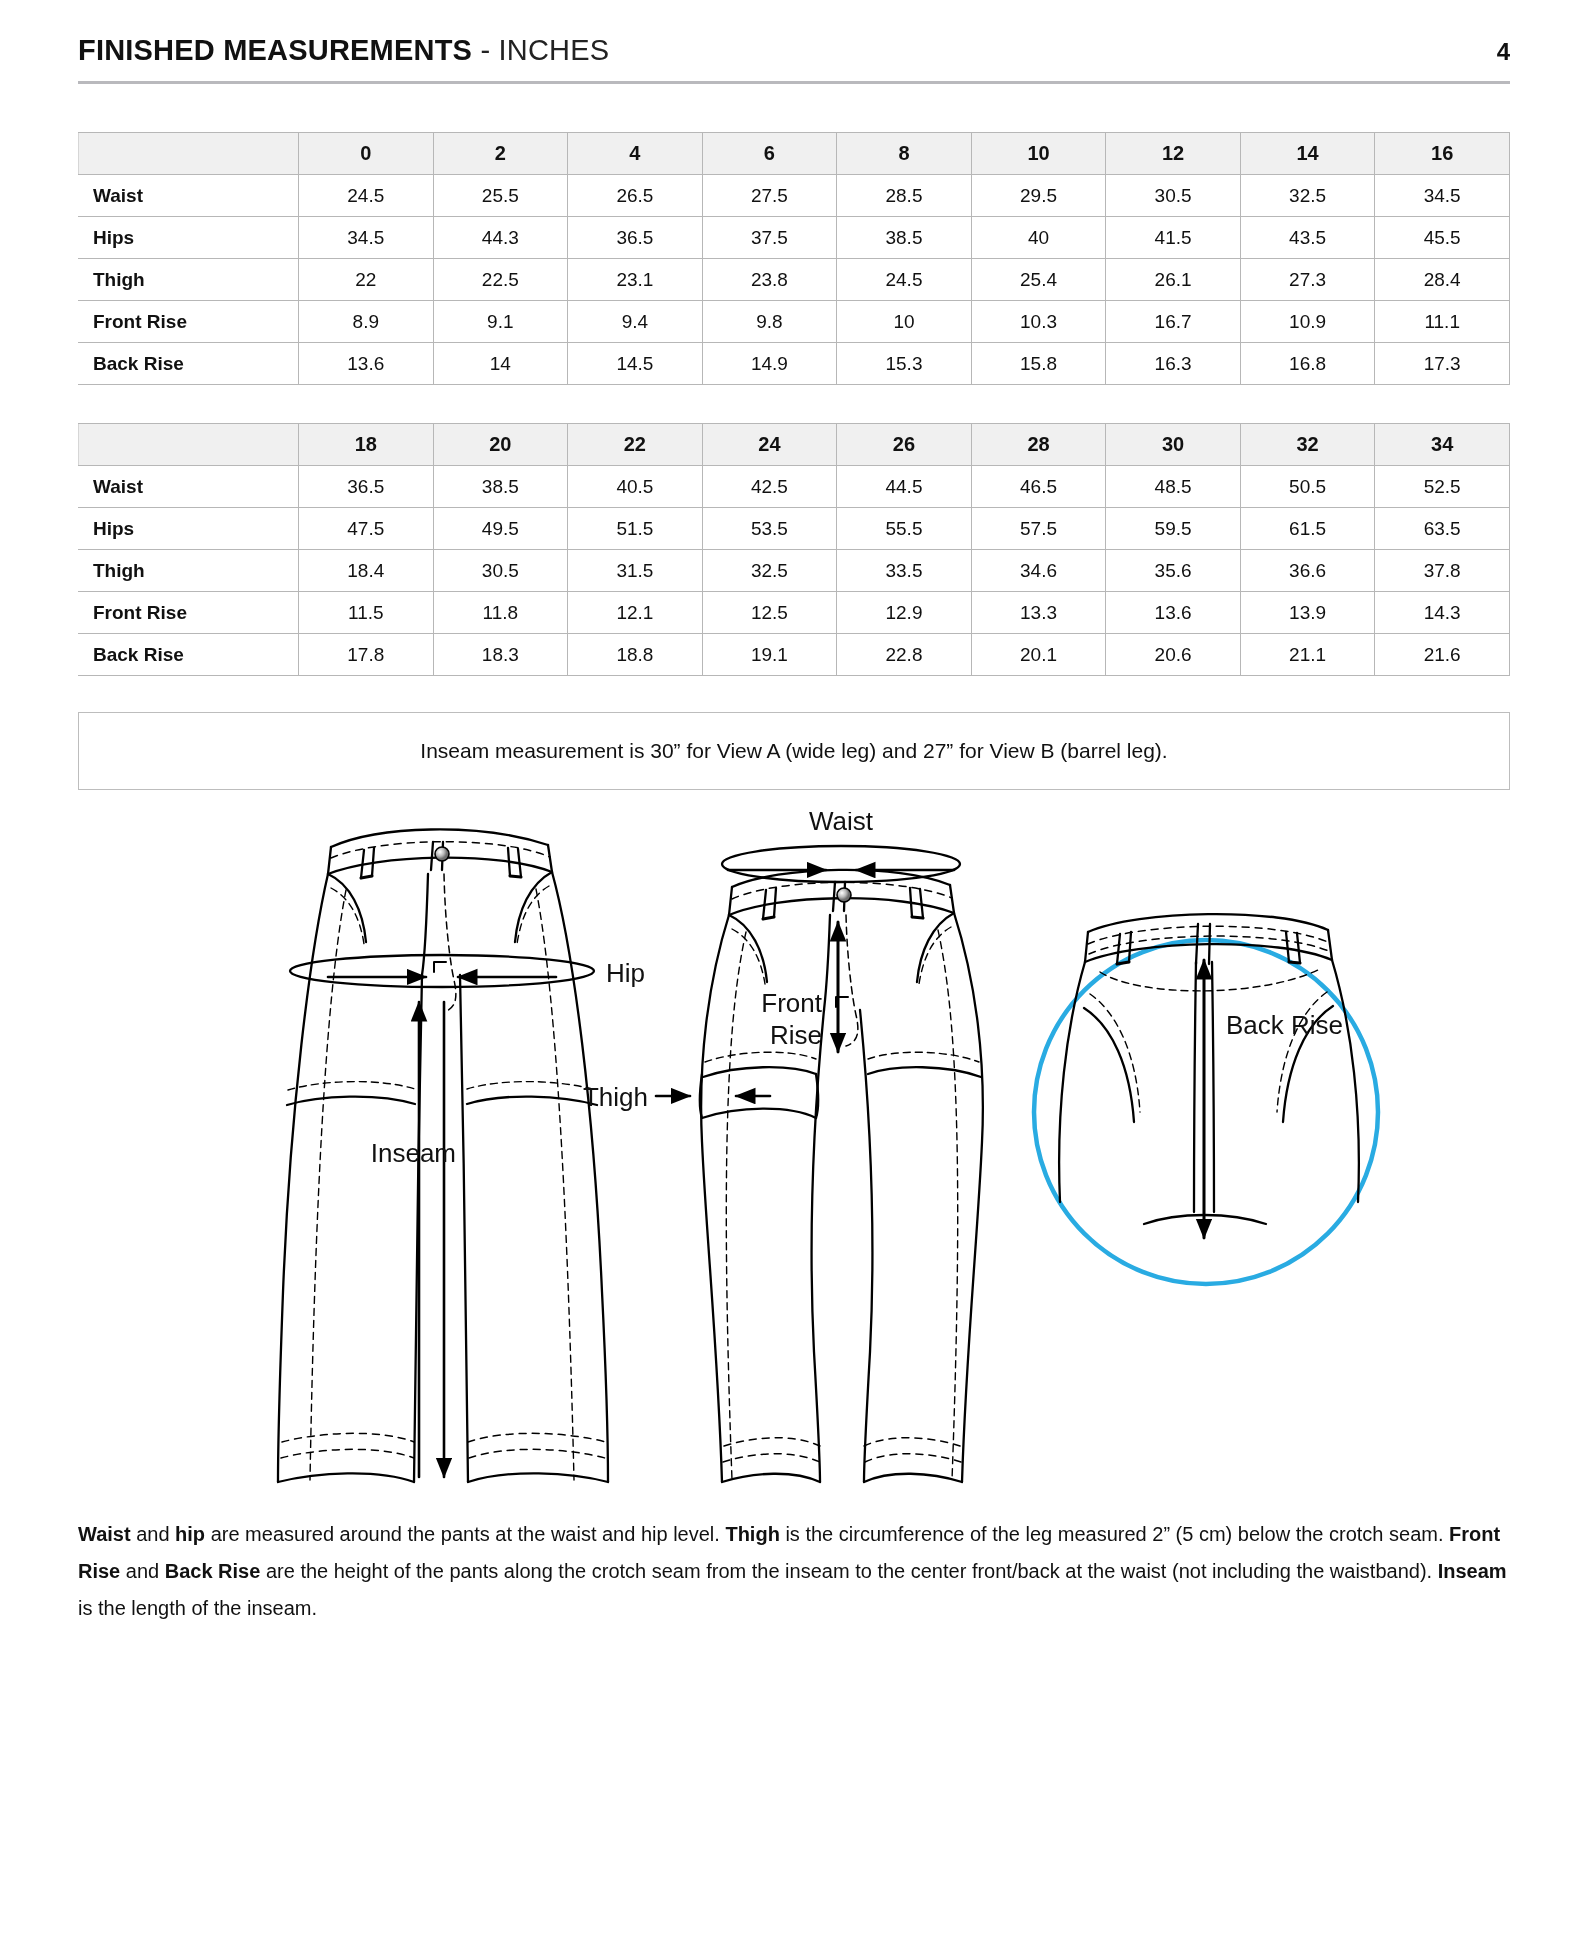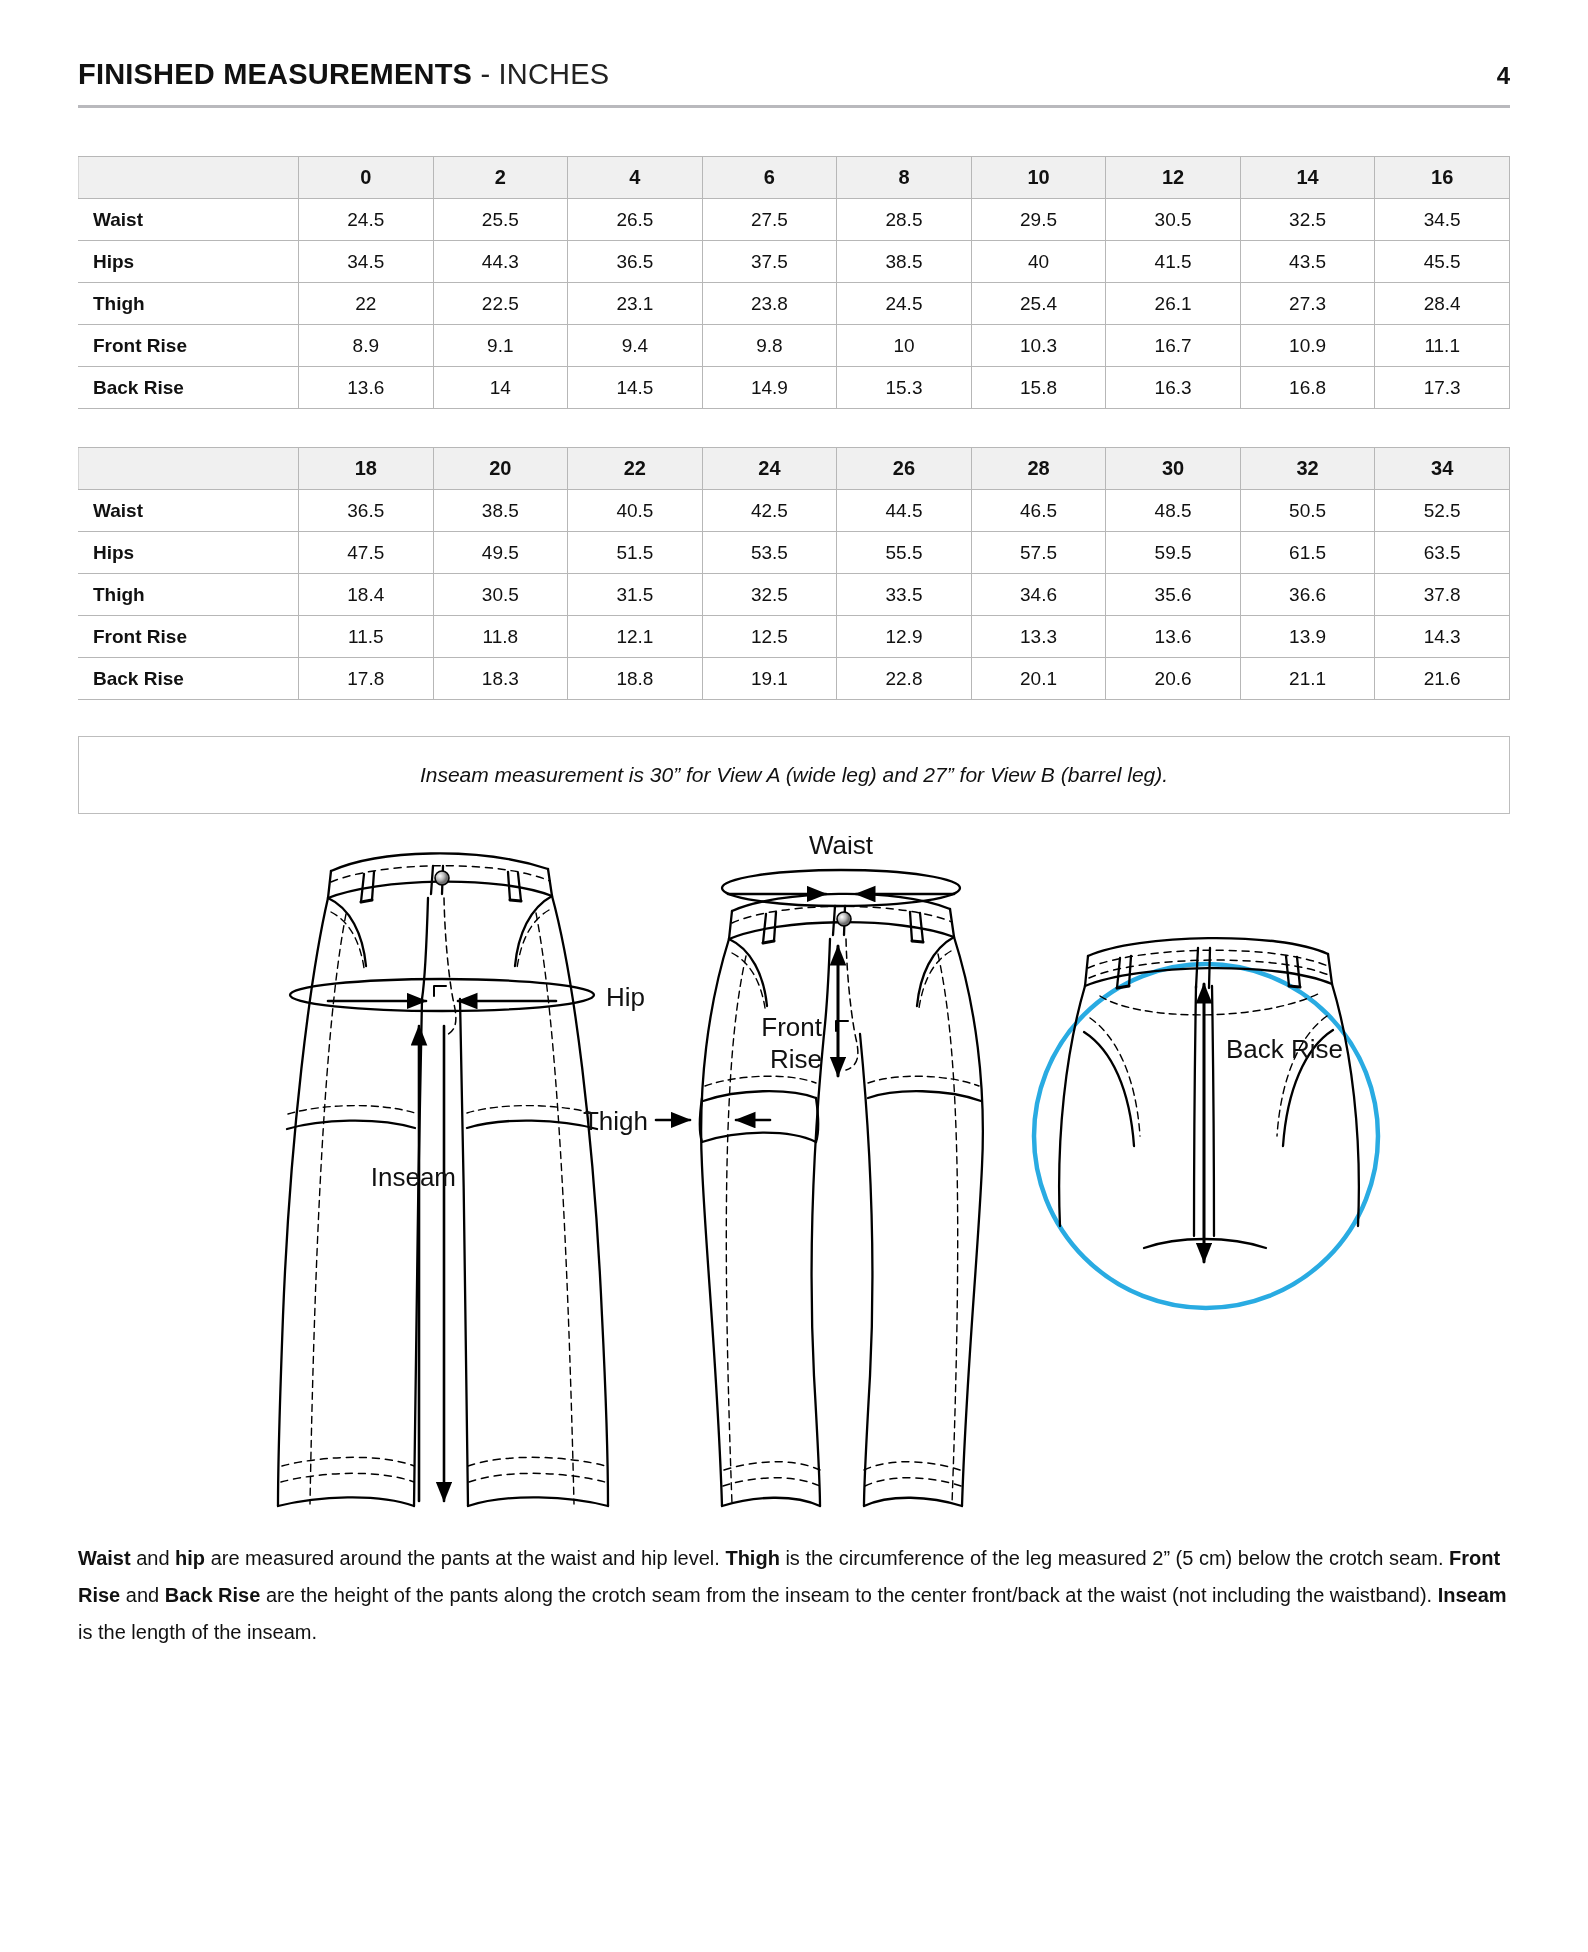--- a/index.html
+++ b/index.html
@@ -7,21 +7,21 @@
   body {
     width: 1588px;
     height: 1952px;
     background: #ffffff;
     font-family: "Liberation Sans", sans-serif;
     color: #111111;
     position: relative;
     overflow: hidden;
   }
 
-  .page { padding: 16px 78px; margin-top: 12px; }
+  .page { padding: 4px 78px; }
 
   
   .header-row {
     display: flex;
     align-items: baseline;
     justify-content: space-between;
     padding-top: 30px;
   }
   .header-title {
     font-size: 29px;
@@ -78,21 +78,20 @@
 
   
   .note-box {
     margin-top: 36px;
     border: 1px solid #bdbdbd;
     height: 78px;
     display: flex;
     align-items: center;
     justify-content: center;
     font-size: 21px;
-    font-style: italic;
   }
 
   
   .illus-wrap {
     margin-top: 22px;
     width: 100%;
     height: 690px;
     position: relative;
   }
   .illus-wrap svg { display: block; width: 100%; height: 100%; }

